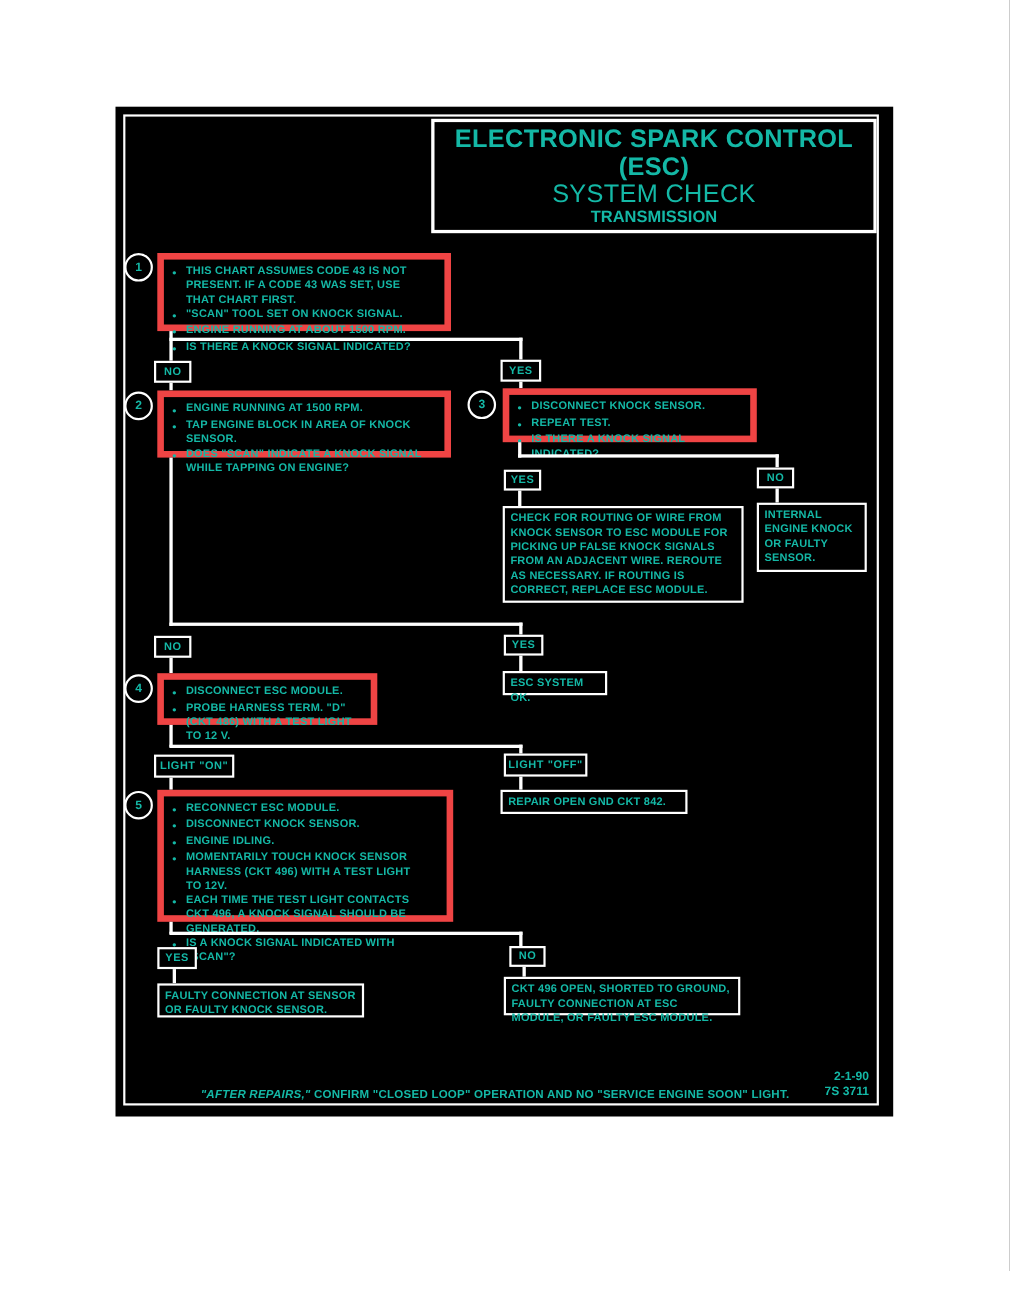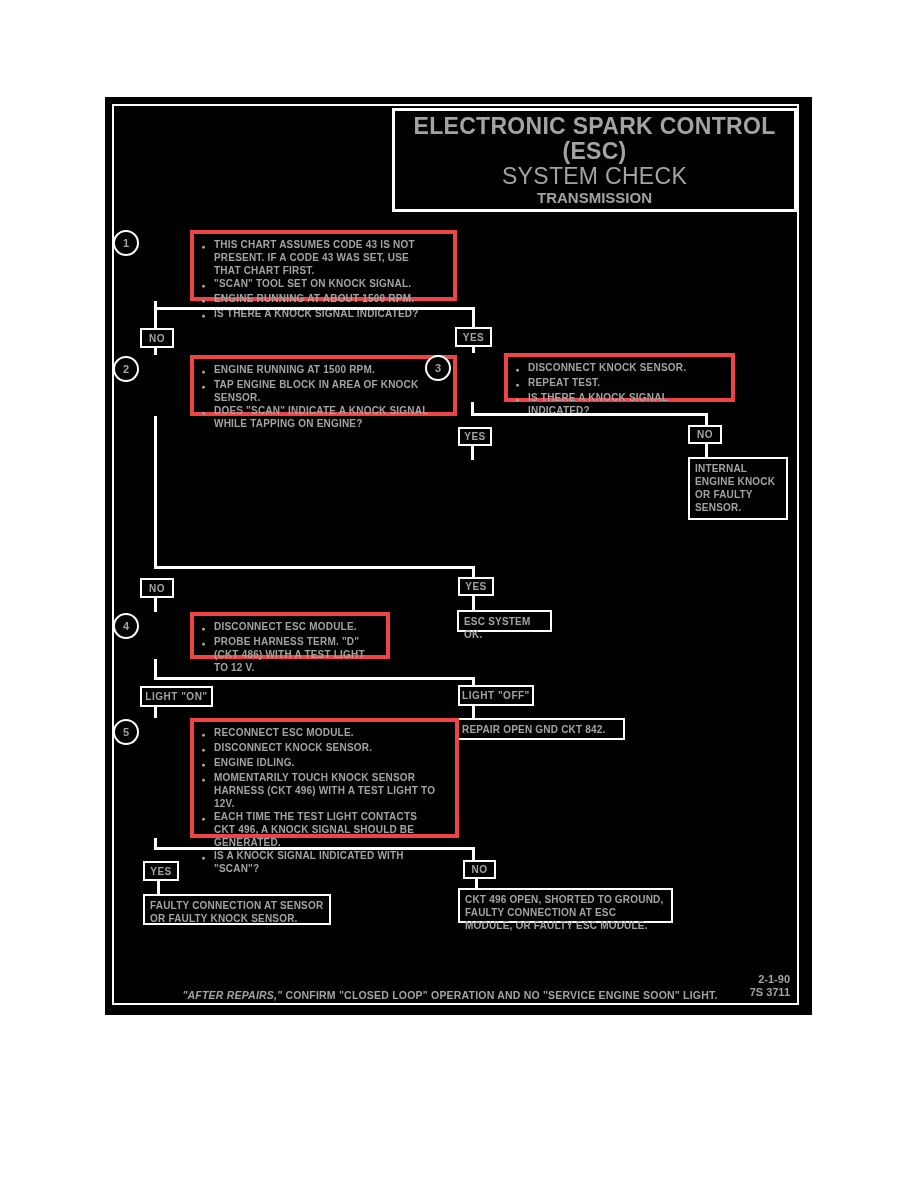--- a/index.html
+++ b/index.html
@@ -2,38 +2,38 @@
 <html><head>
 <meta charset="utf-8">
 <style>
   html,body{margin:0;padding:0;}
   body{
     width:918px;height:1188px;position:relative;background:#ffffff;
     font-family:"Liberation Sans", sans-serif;
   }
   .panel{
     position:absolute;left:105px;top:97px;width:707px;height:918px;
-    background:#000000;color:#a3a3a3;overflow:hidden;
+    background:#000000;color:#14b8a6;overflow:hidden;
   }
   .frame{
     position:absolute;left:7px;top:7px;width:683px;height:897px;
     border:2px solid #ffffff;
   }
   .titlebox{
     position:absolute;left:287px;top:11px;width:399px;height:98px;
     border:3px solid #ffffff;background:#000000;text-align:center;
     display:flex;flex-direction:column;justify-content:center;
   }
   .t1{font-size:23px;font-weight:bold;line-height:25px;letter-spacing:0.3px;}
   .t2{font-size:23px;font-weight:normal;line-height:25px;letter-spacing:0.3px;}
   .t3{font-size:18px;font-weight:bold;line-height:20px;margin-top:6px;}
   .t4{font-size:15px;font-weight:bold;line-height:18px;}
   .stepbox{
-    position:absolute;border:4px solid #ef4444;background:#000000;
-    padding:4px 17px 2px 4px;box-sizing:border-box;margin-left:47px;
+    position:absolute;border:6px solid #ef4444;background:#000000;
+    padding:4px 17px 2px 4px;box-sizing:border-box;
   }
   .bi{display:flex;font-size:10px;font-weight:bold;line-height:13px;letter-spacing:0.2px;}
   .bi .bullet{width:11px;min-width:11px;text-align:center;font-size:7px;padding-top:2px;margin-right:5px;}
   .circle{
     position:absolute;width:22px;height:22px;border:2px solid #ffffff;border-radius:50%;
     display:flex;align-items:center;justify-content:center;
     font-size:11px;font-weight:bold;background:#000000;
   }
   .lbl{
     position:absolute;border:2px solid #ffffff;background:#000000;box-sizing:border-box;
@@ -128,20 +128,21 @@
   </div>
 
   <div class="vline" style="left:366px;top:305px;width:3px;height:14px;"></div>
   <div class="hline" style="left:366px;top:316px;width:237px;height:3px;"></div>
   <div class="vline" style="left:600px;top:316px;width:3px;height:12px;"></div>
   <div class="lbl" style="left:353px;top:330px;width:34px;height:19px;">YES</div>
   <div class="lbl" style="left:583px;top:328px;width:34px;height:19px;">NO</div>
   <div class="vline" style="left:366px;top:349px;width:3px;height:14px;"></div>
   <div class="vline" style="left:600px;top:347px;width:3px;height:13px;"></div>
 
+  <div class="result" style="left:352px;top:363px;width:219px;height:88px;">CHECK FOR ROUTING OF WIRE FROM KNOCK SENSOR TO ESC MODULE FOR PICKING UP FALSE KNOCK SIGNALS FROM AN ADJACENT WIRE.  REROUTE AS NECESSARY.  IF ROUTING IS CORRECT, REPLACE ESC MODULE.</div>
   <div class="result" style="left:583px;top:360px;width:100px;height:63px;">INTERNAL ENGINE KNOCK OR FAULTY SENSOR.</div>
 
   <div class="vline" style="left:49px;top:319px;width:3px;height:153px;"></div>
   <div class="hline" style="left:49px;top:469px;width:321px;height:3px;"></div>
   <div class="vline" style="left:367px;top:469px;width:3px;height:11px;"></div>
   <div class="lbl" style="left:35px;top:481px;width:34px;height:20px;">NO</div>
   <div class="lbl" style="left:353px;top:480px;width:36px;height:19px;">YES</div>
   <div class="vline" style="left:367px;top:499px;width:3px;height:14px;"></div>
   <div class="result" style="left:352px;top:513px;width:95px;height:22px;">ESC SYSTEM OK.</div>
   <div class="vline" style="left:49px;top:501px;width:3px;height:14px;"></div>

